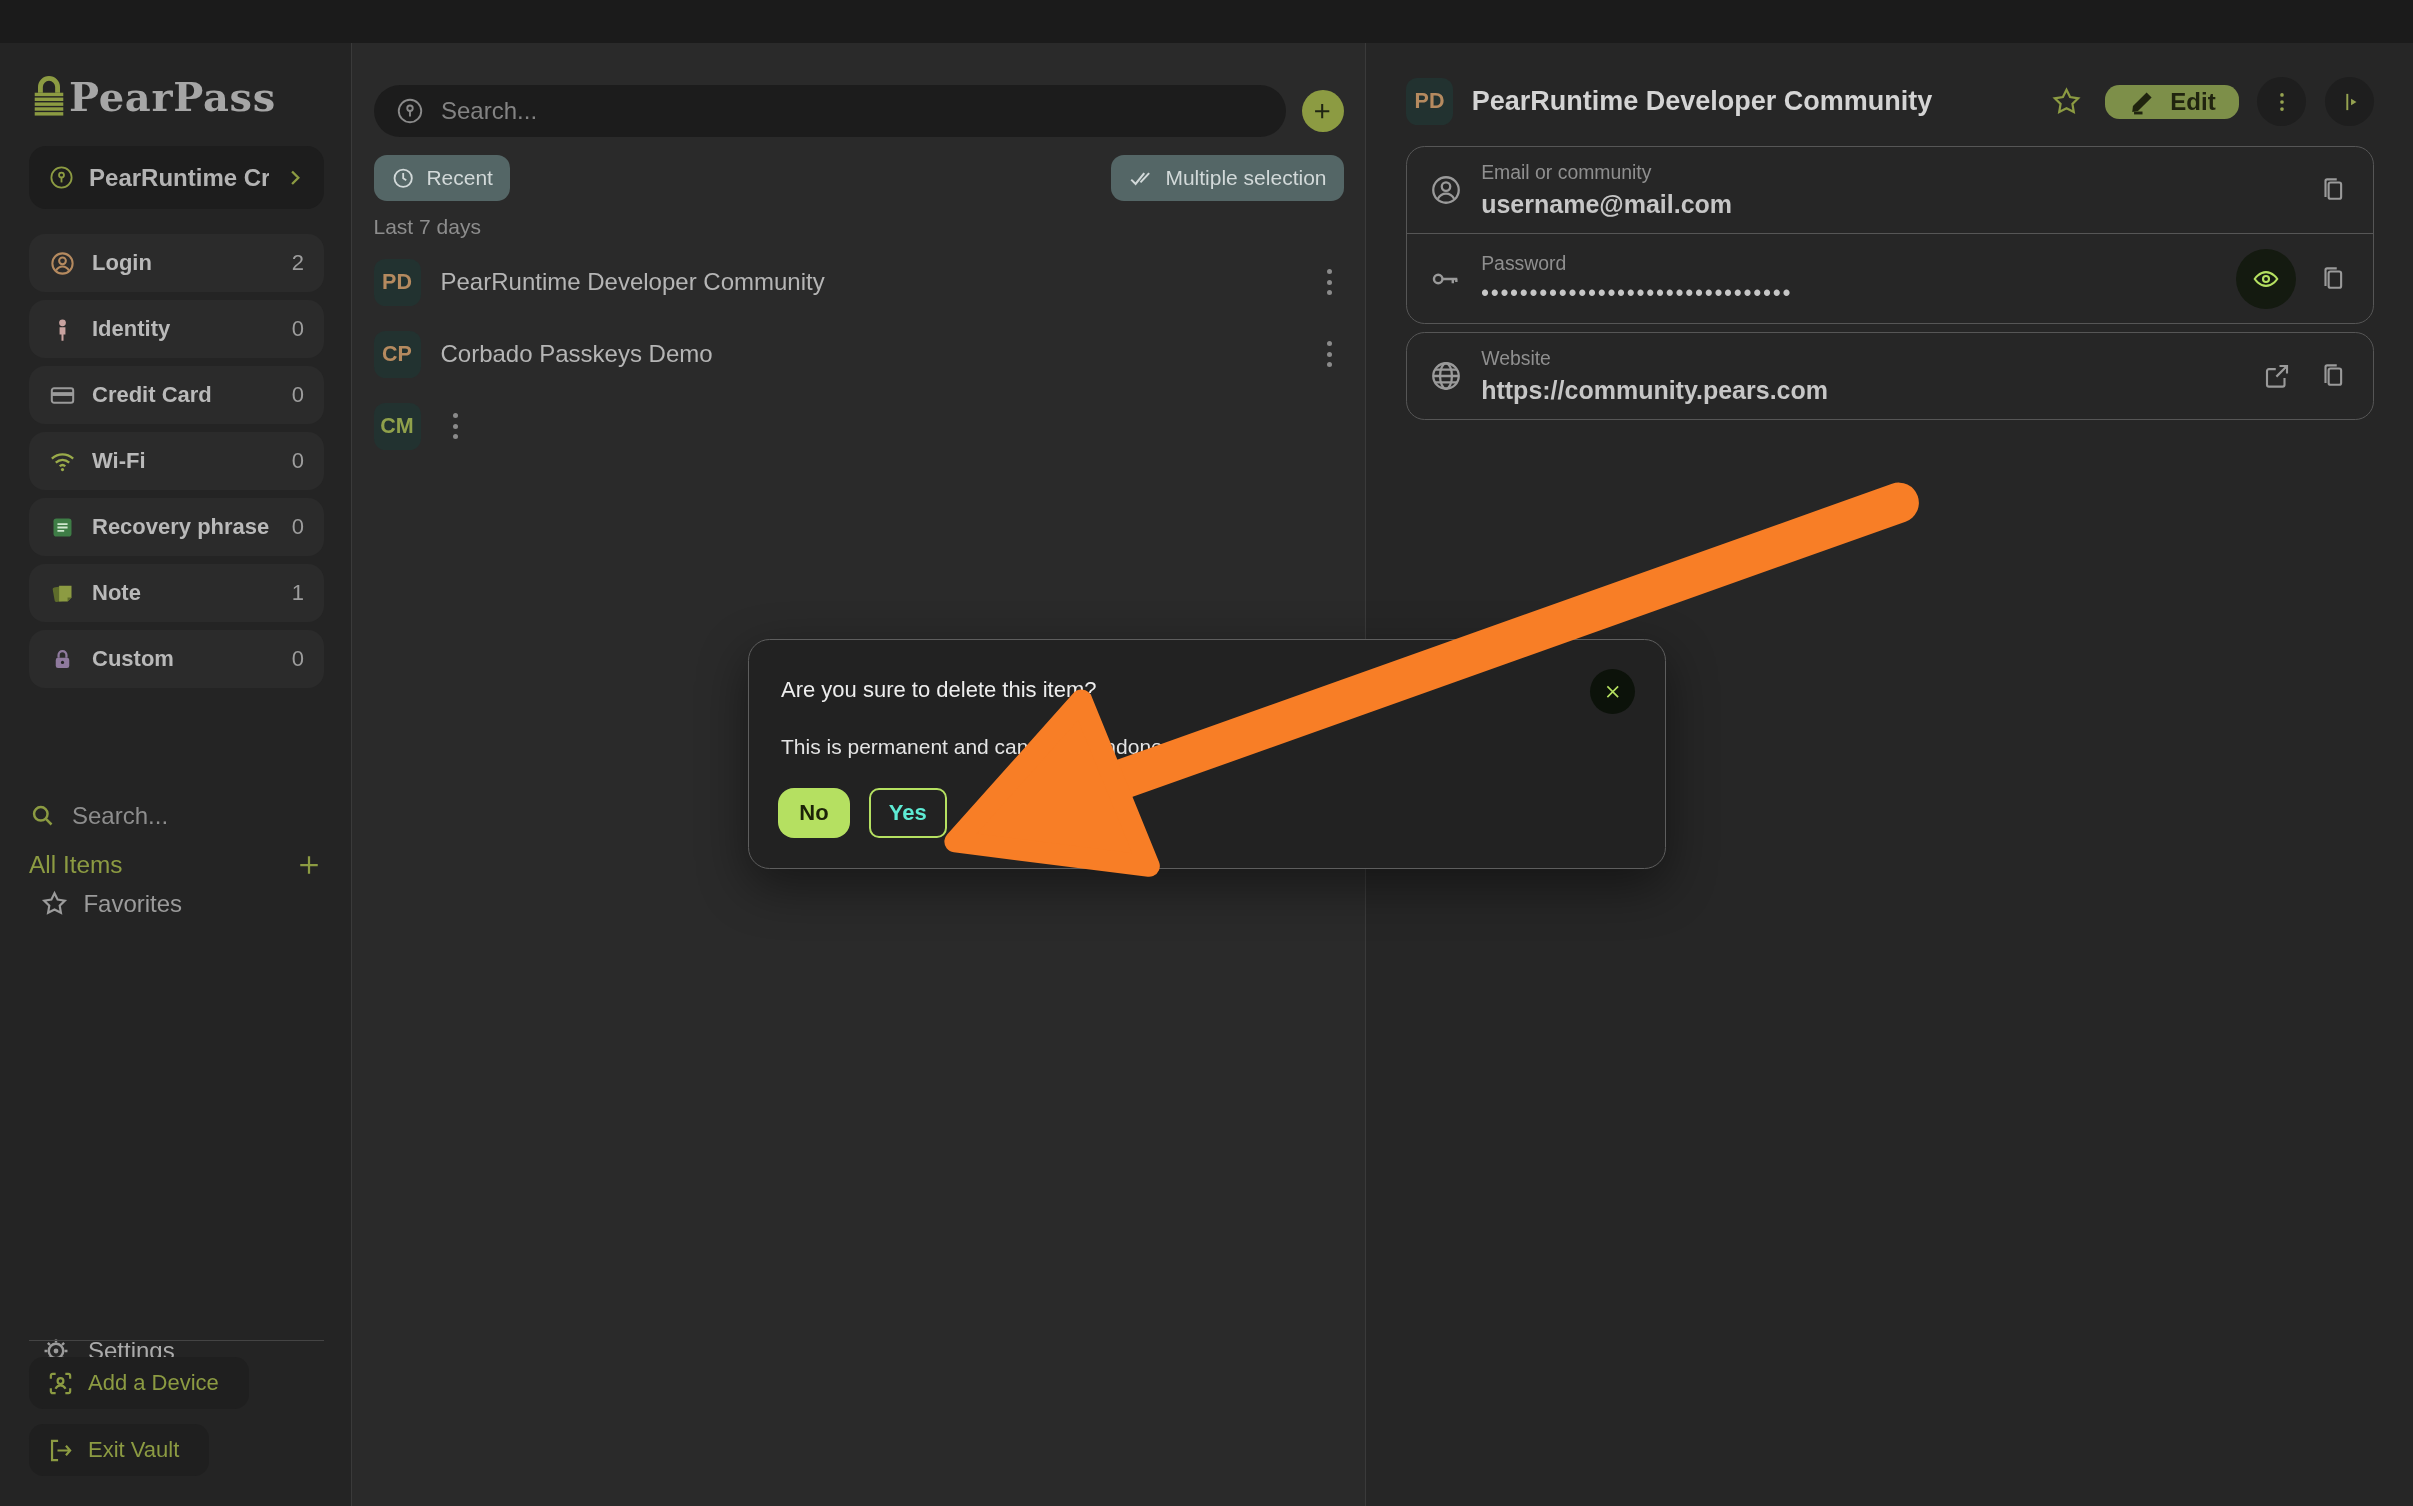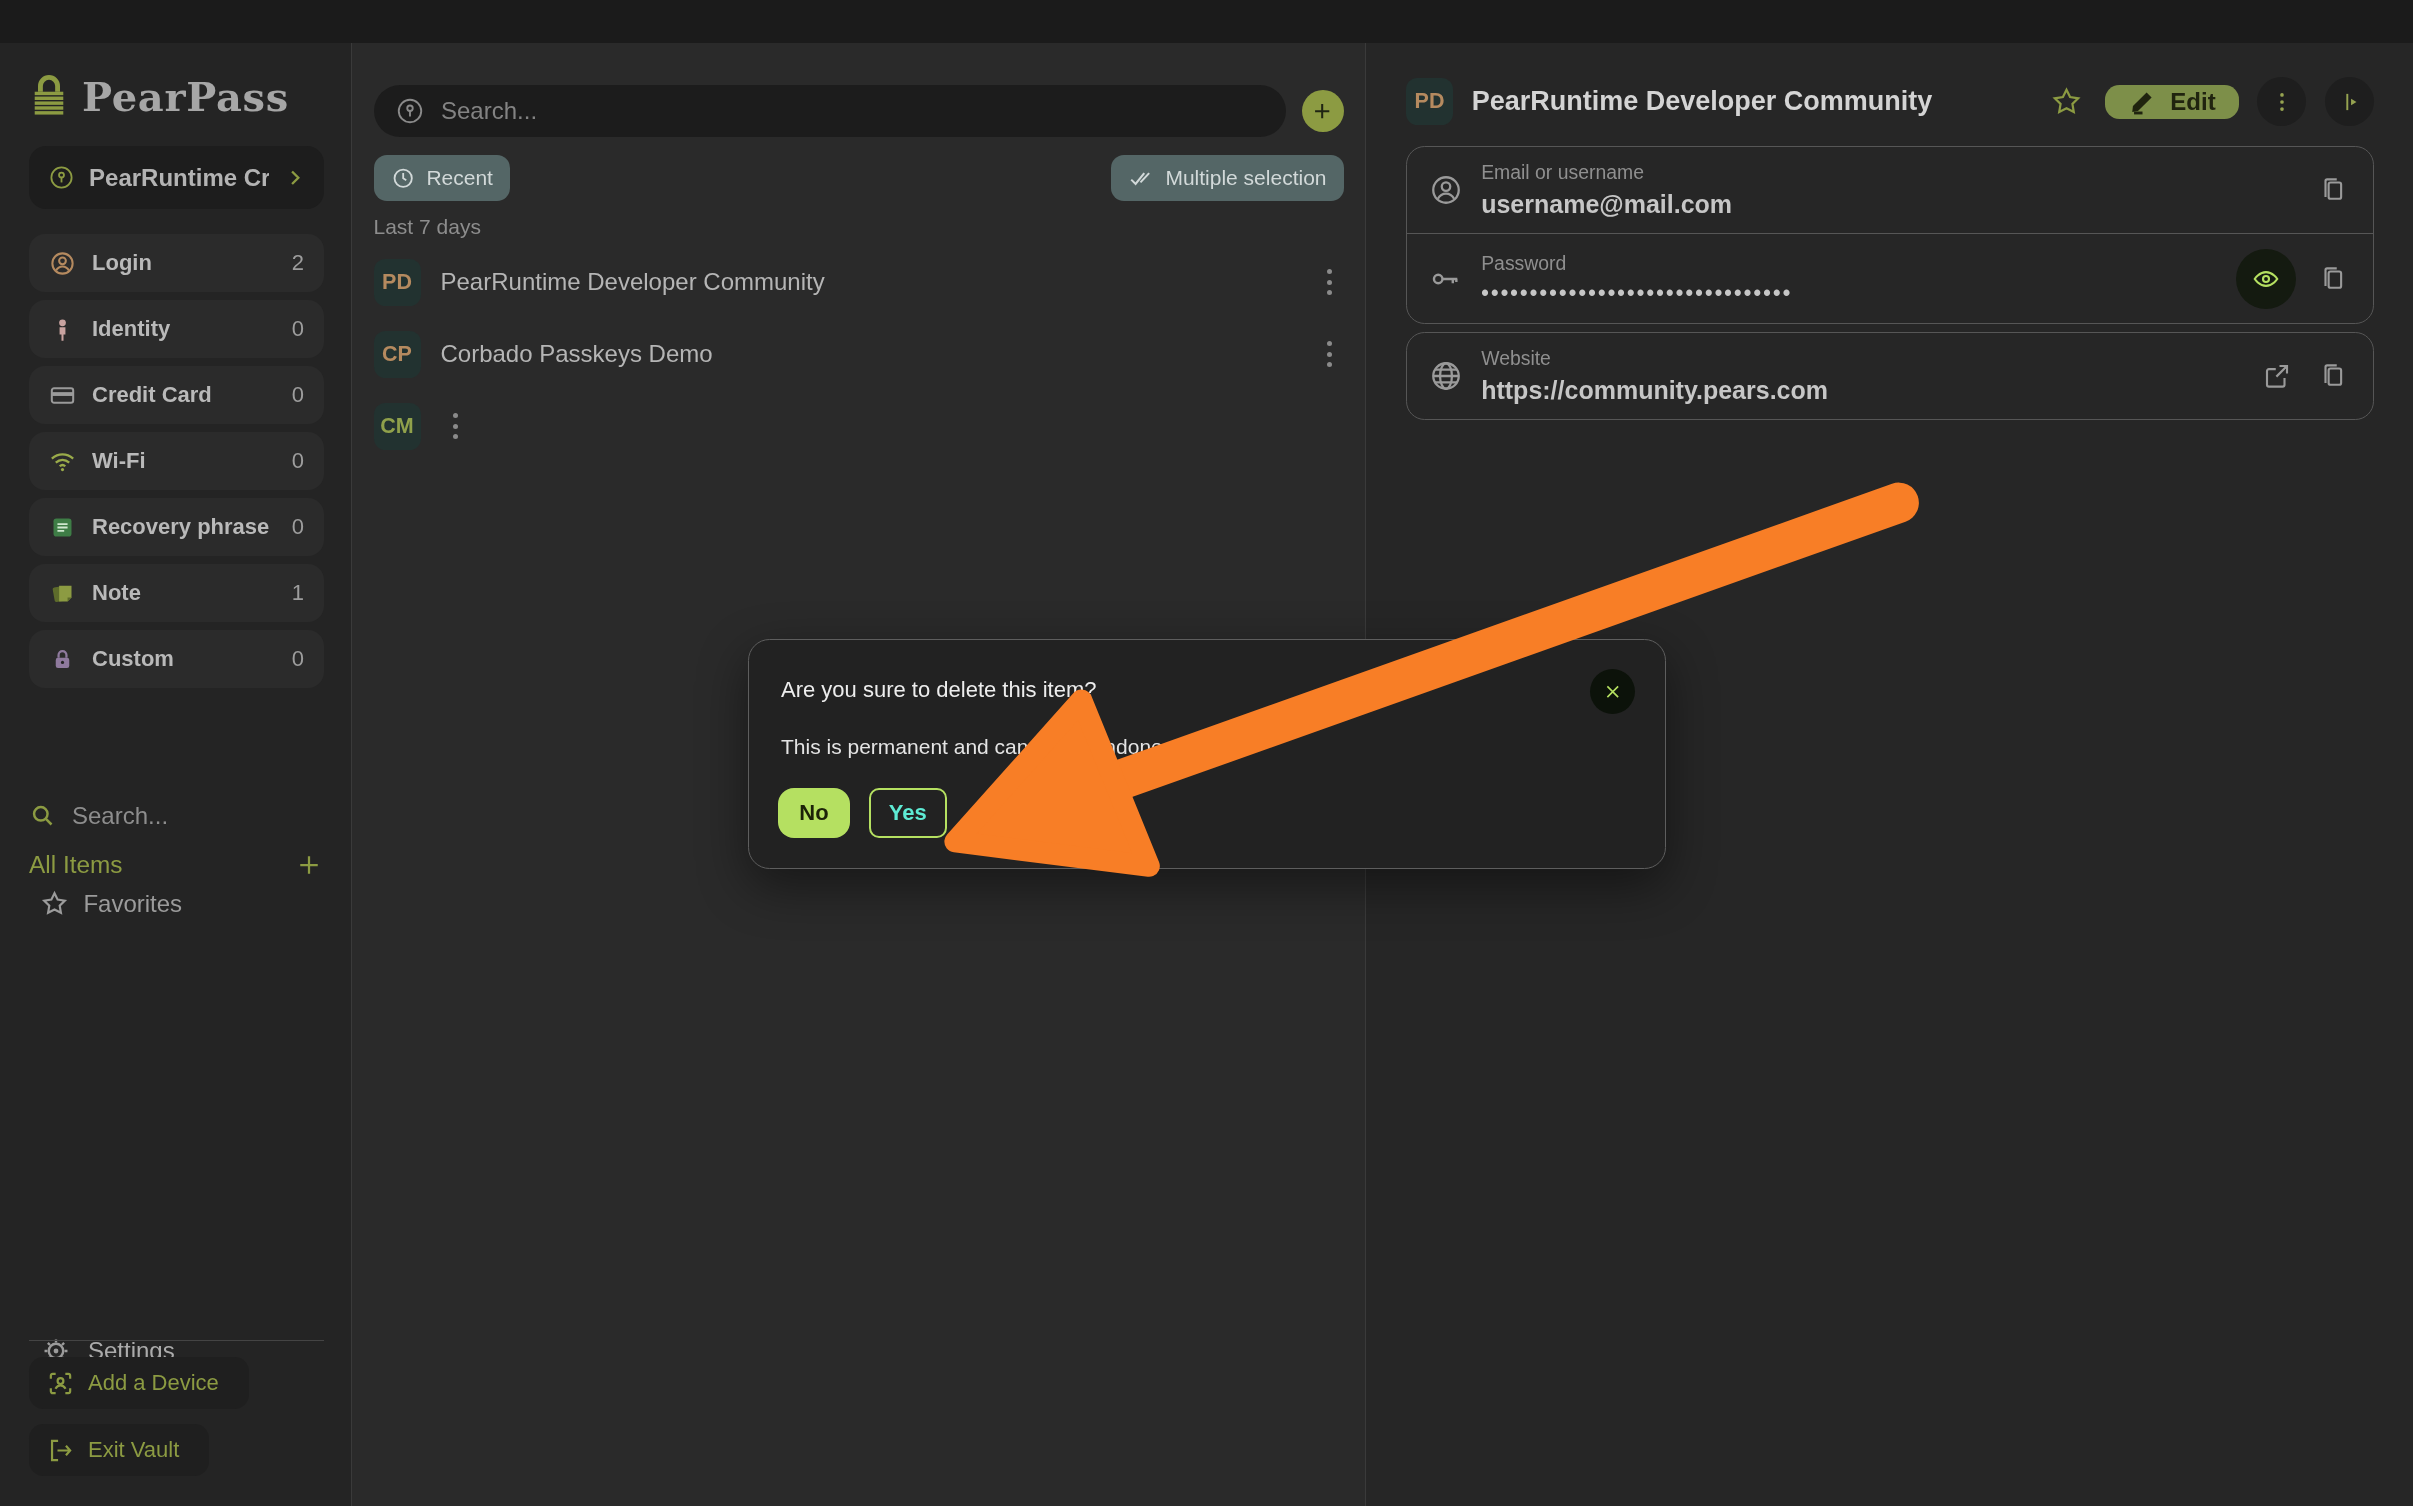--- a/index.html
+++ b/index.html
@@ -5,21 +5,21 @@
   * { margin:0; padding:0; box-sizing:border-box; }
   html,body { width:2413px; height:1507px; background:#1d1d1d; }
   body { font-family:"Liberation Sans", sans-serif; color:#bdbdbd; overflow:hidden; position:relative; }
 
   .topbar { position:absolute; left:0; top:0; width:2413px; height:43px; background:#1b1b1b; }
 
   .app { position:absolute; left:0; top:43px; width:2413px; height:1464px; display:flex; }
 
   
   .sidebar { width:352px; height:100%; background:#242424; border-right:1.4px solid #3a3a3a; position:relative; }
-  .logo-row { position:absolute; left:29px; top:30px; display:flex; align-items:flex-start; gap:13px; }
+  .logo-row { position:absolute; left:29px; top:30px; display:flex; align-items:center; }
   .logo-lock { width:40px; height:46px; }
   .logo-text { font-family:"DejaVu Serif", serif; font-weight:bold; font-size:40px; color:#a6a6a6; letter-spacing:0.7px; }
 
   .vault-btn { position:absolute; left:29px; top:103px; width:295px; height:63px; background:#1d1d1d; border-radius:17px;
     display:flex; align-items:center; padding:0 18.7px; gap:14.4px; }
   .vault-btn .label { font-size:24px; font-weight:bold; color:#b3b3b3; flex:1; white-space:nowrap; overflow:hidden; }
   .olive { color:#8c9b42; }
 
   .nav { position:absolute; left:29px; top:191px; width:295px; display:flex; flex-direction:column; gap:8px; }
   .nav-item { height:58px; border-radius:16px; background:#2b2b2b; display:flex; align-items:center; padding:0 20px; gap:16px; }
@@ -368,21 +368,21 @@
     </div>
 
     <div class="card card-email">
       <div class="crow">
         <svg class="ic ficon" viewBox="0 0 24 24" fill="none" stroke="currentColor" stroke-width="1.6">
           <circle cx="12" cy="12" r="9"></circle>
             <circle cx="12" cy="9.6" r="3"></circle>
             <path d="M6.3 18.2c1.3-2.4 3.4-3.6 5.7-3.6s4.4 1.2 5.7 3.6"></path>
         </svg>
         <div class="fcol">
-          <div class="flabel">Email or username</div>
+          <div class="flabel">Email or community</div>
           <div class="fvalue">username@mail.com</div>
         </div>
         <div class="action-ic">
           <svg class="ic" width="30" height="30" viewBox="0 0 24 24" fill="none" stroke="currentColor" stroke-width="1.7">
             <rect x="8.5" y="6" width="10" height="13" rx="1.5"></rect>
               <path d="M6 17.5V4.8A1.3 1.3 0 0 1 7.3 3.5H15"></path>
           </svg>
         </div>
       </div>
       <div class="crow">

